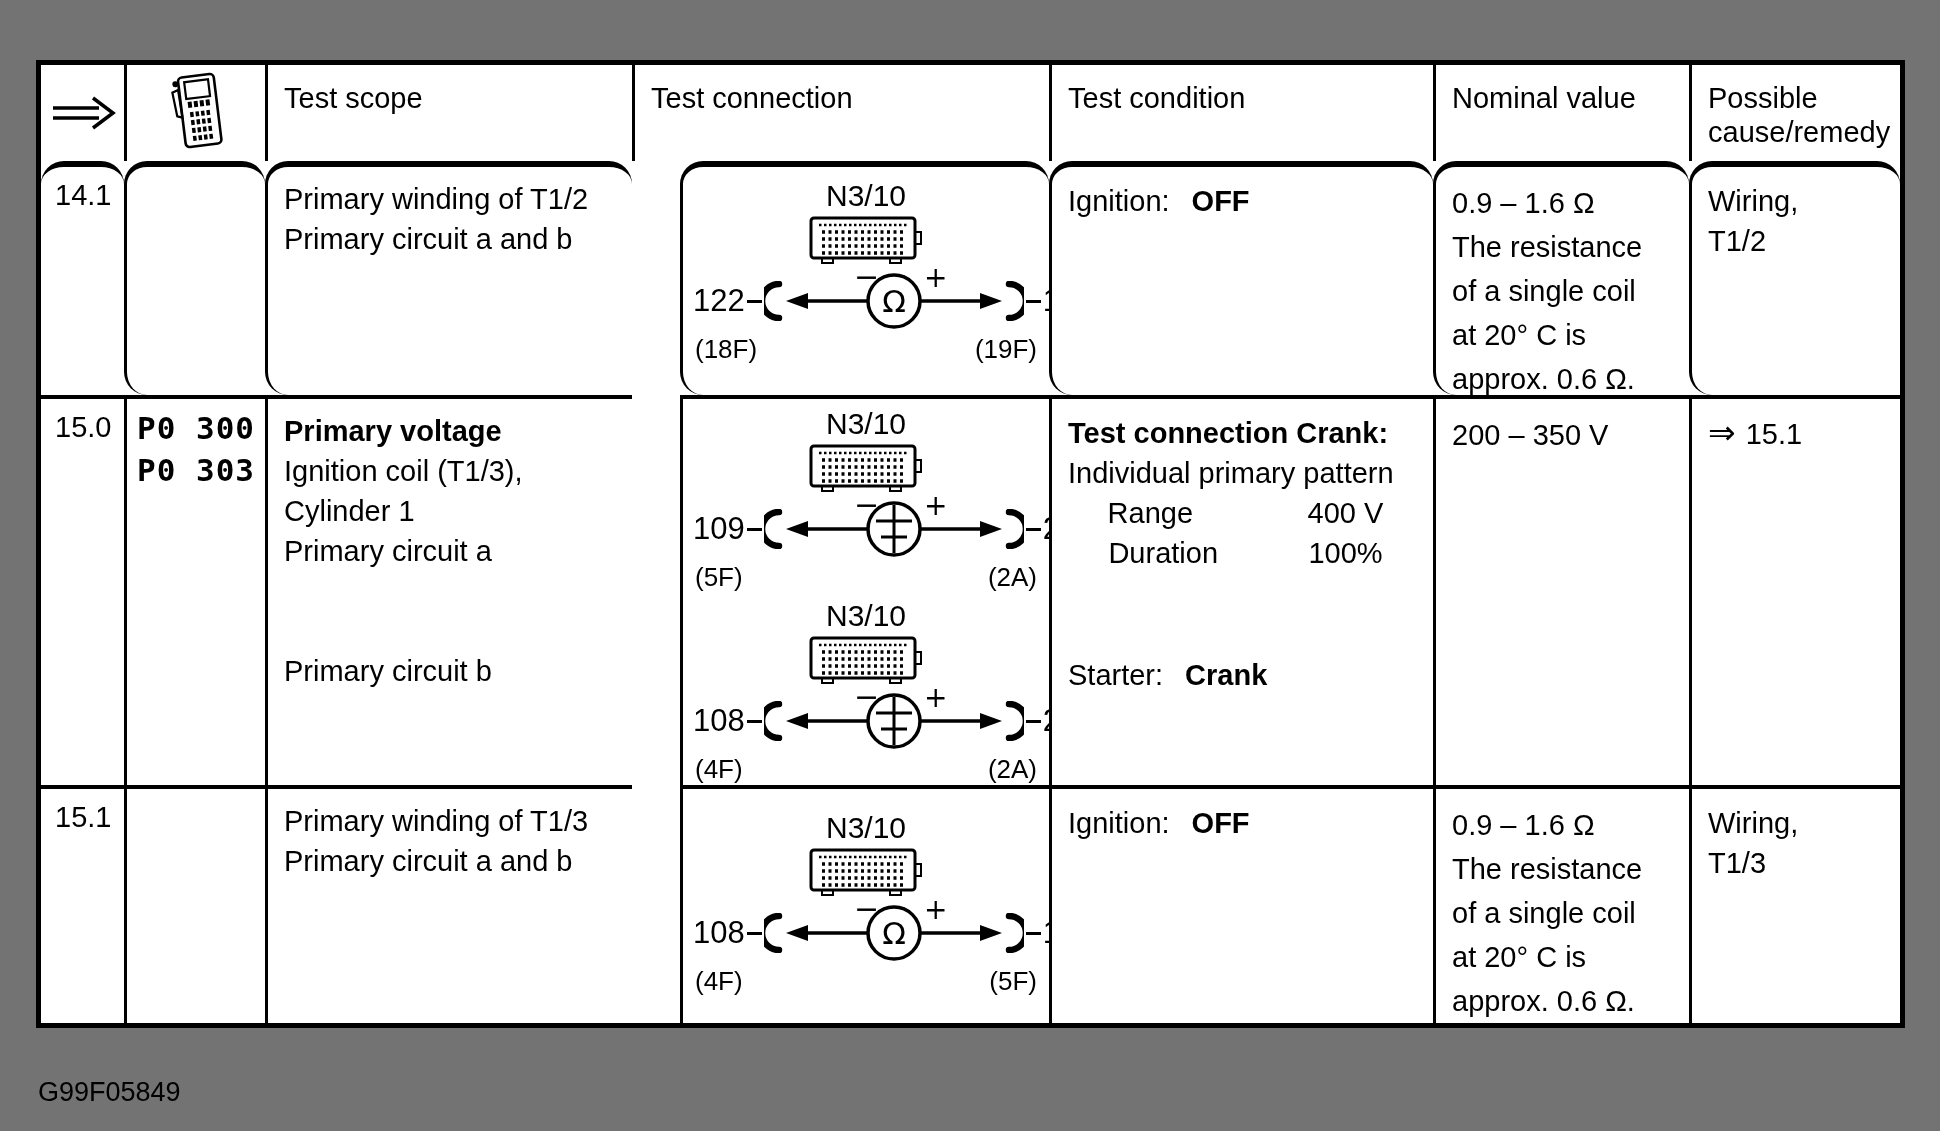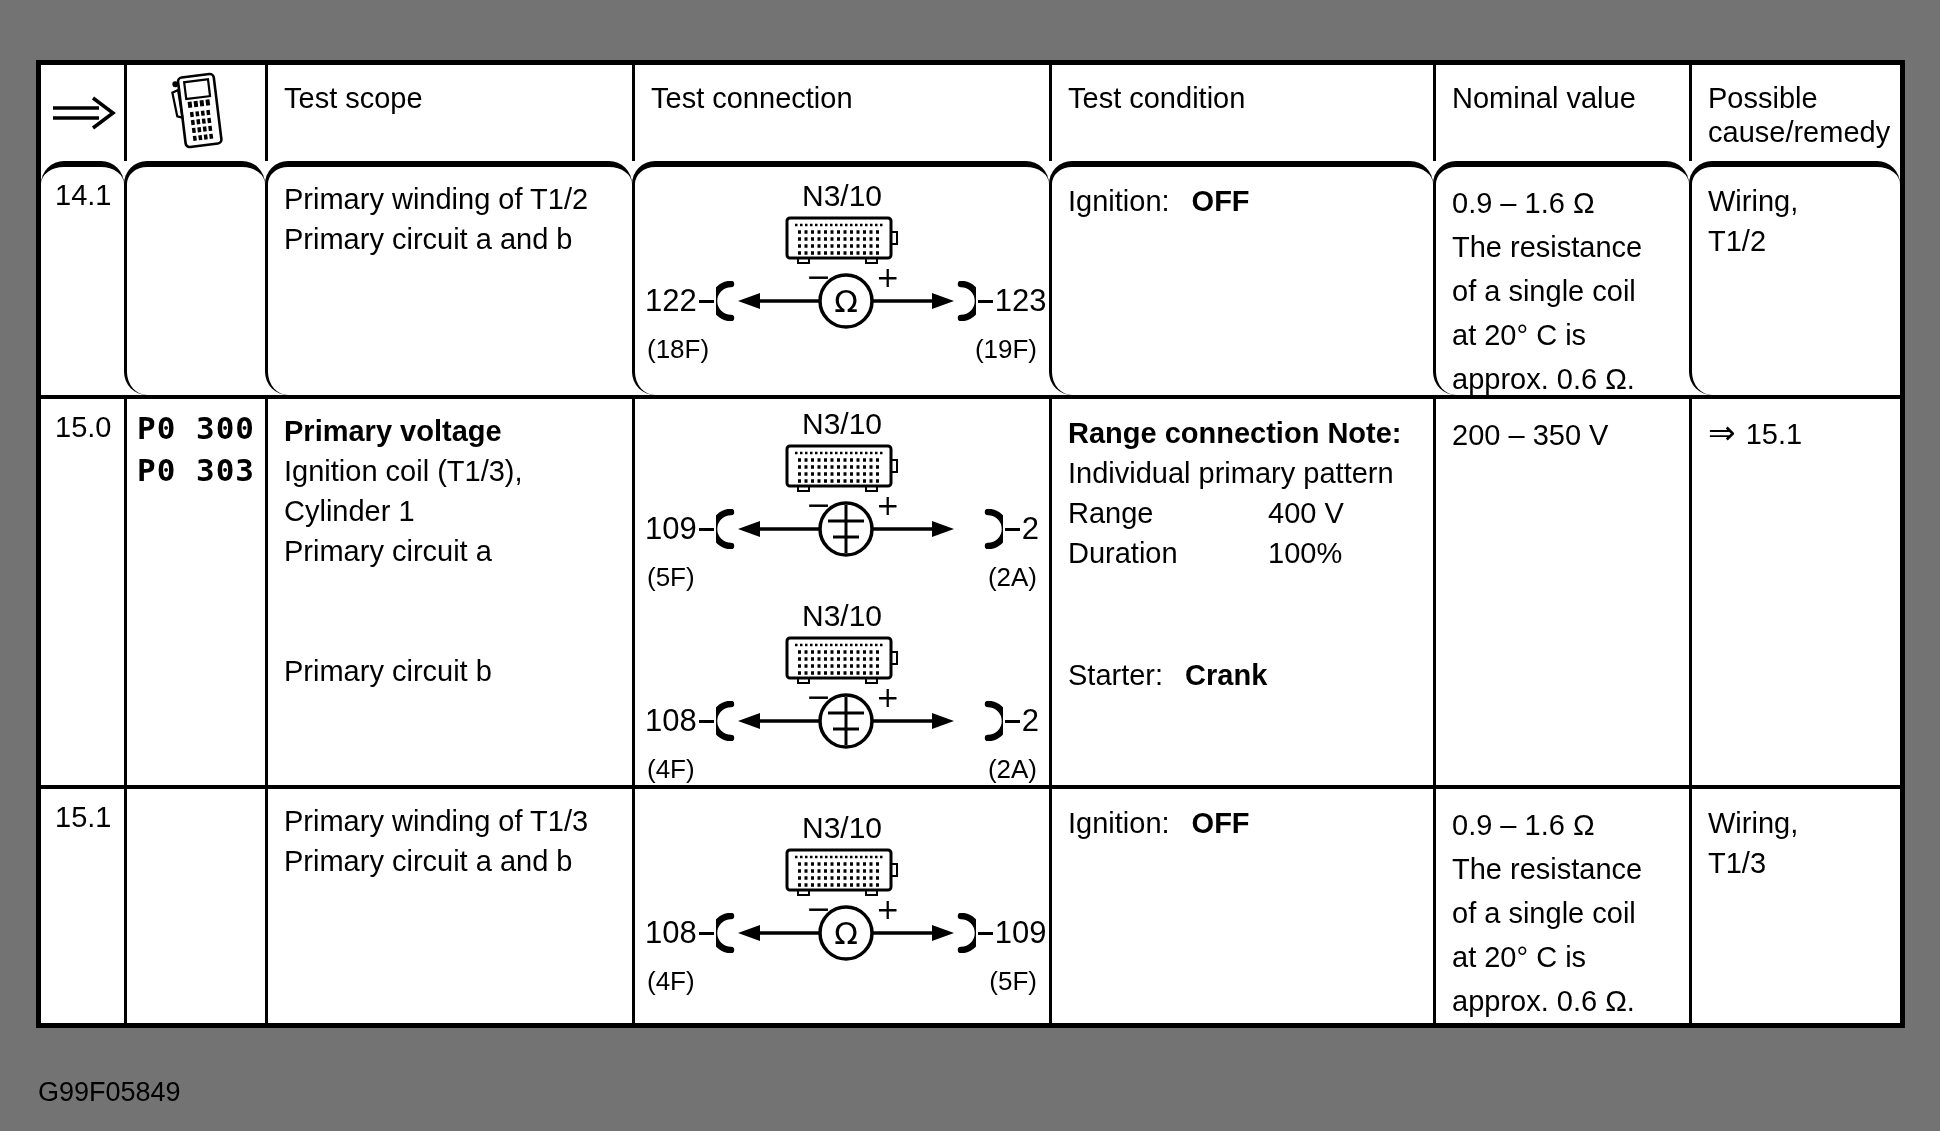--- a/index.html
+++ b/index.html
@@ -36,27 +36,27 @@
     font-family: "DejaVu Sans Mono", monospace;
     font-weight: bold; font-size: 31px; line-height: 42px; letter-spacing: 1px;
   }
   .scope-cell { padding: 12px 10px 0 16px; }
   .cond-cell { padding: 14px 10px 0 16px; }
   .nom-cell { padding: 14px 8px 0 16px; }
   .nom-cell .txt { line-height: 44px; }
   .cause-cell { padding: 14px 8px 0 16px; }
   .gap80 { height: 80px; }
   .gap82 { height: 82px; }
-  .cond-pair { display: flex; }
+  .cond-pair { display: flex; justify-content: center; }
   .cond-pair .pname { width: 200px; }
   .cond-inline .val { margin-left: 22px; }
   .cause-arrow { font-size: 33px; margin-right: 10px; }
 
   
-  .conn-cell { padding: 12px 10px 0 10px; }
+  .conn-cell { padding: 12px 10px 0 10px; margin-left: 48px; }
   .conn-cell.tall { padding-top: 8px; }
   .diag { width: 100%; }
   .diag + .diag { margin-top: 8px; }
   .diag-title { text-align: center; font-size: 30px; line-height: 34px; }
   .diag-conn { display: flex; justify-content: center; margin: 2px 0 0 0; }
   .diag-meter-row { display: grid; grid-template-columns: 1fr auto 1fr; align-items: center; }
   .probe { display: flex; align-items: center; }
   .probe.left { justify-self: start; }
   .probe.right { justify-self: end; }
   .pin { font-size: 31px; }
@@ -296,21 +296,21 @@
             <span class="pin">2</span>
           </div>
         </div>
         <div class="diag-subs">
           <span>(4F)</span>
           <span>(2A)</span>
         </div>
       </div>
     </div>
     <div class="cell cond-cell">
-      <div class="txt b">Range connection Note:</div>
+      <div class="txt b">Test connection Crank:</div>
       <div class="txt">Individual primary pattern</div>
       <div class="txt cond-pair">
         <span class="pname">Range</span>
         <span>400 V</span>
       </div>
       <div class="txt cond-pair">
         <span class="pname">Duration</span>
         <span>100%</span>
       </div>
       <div class="gap82"></div>

